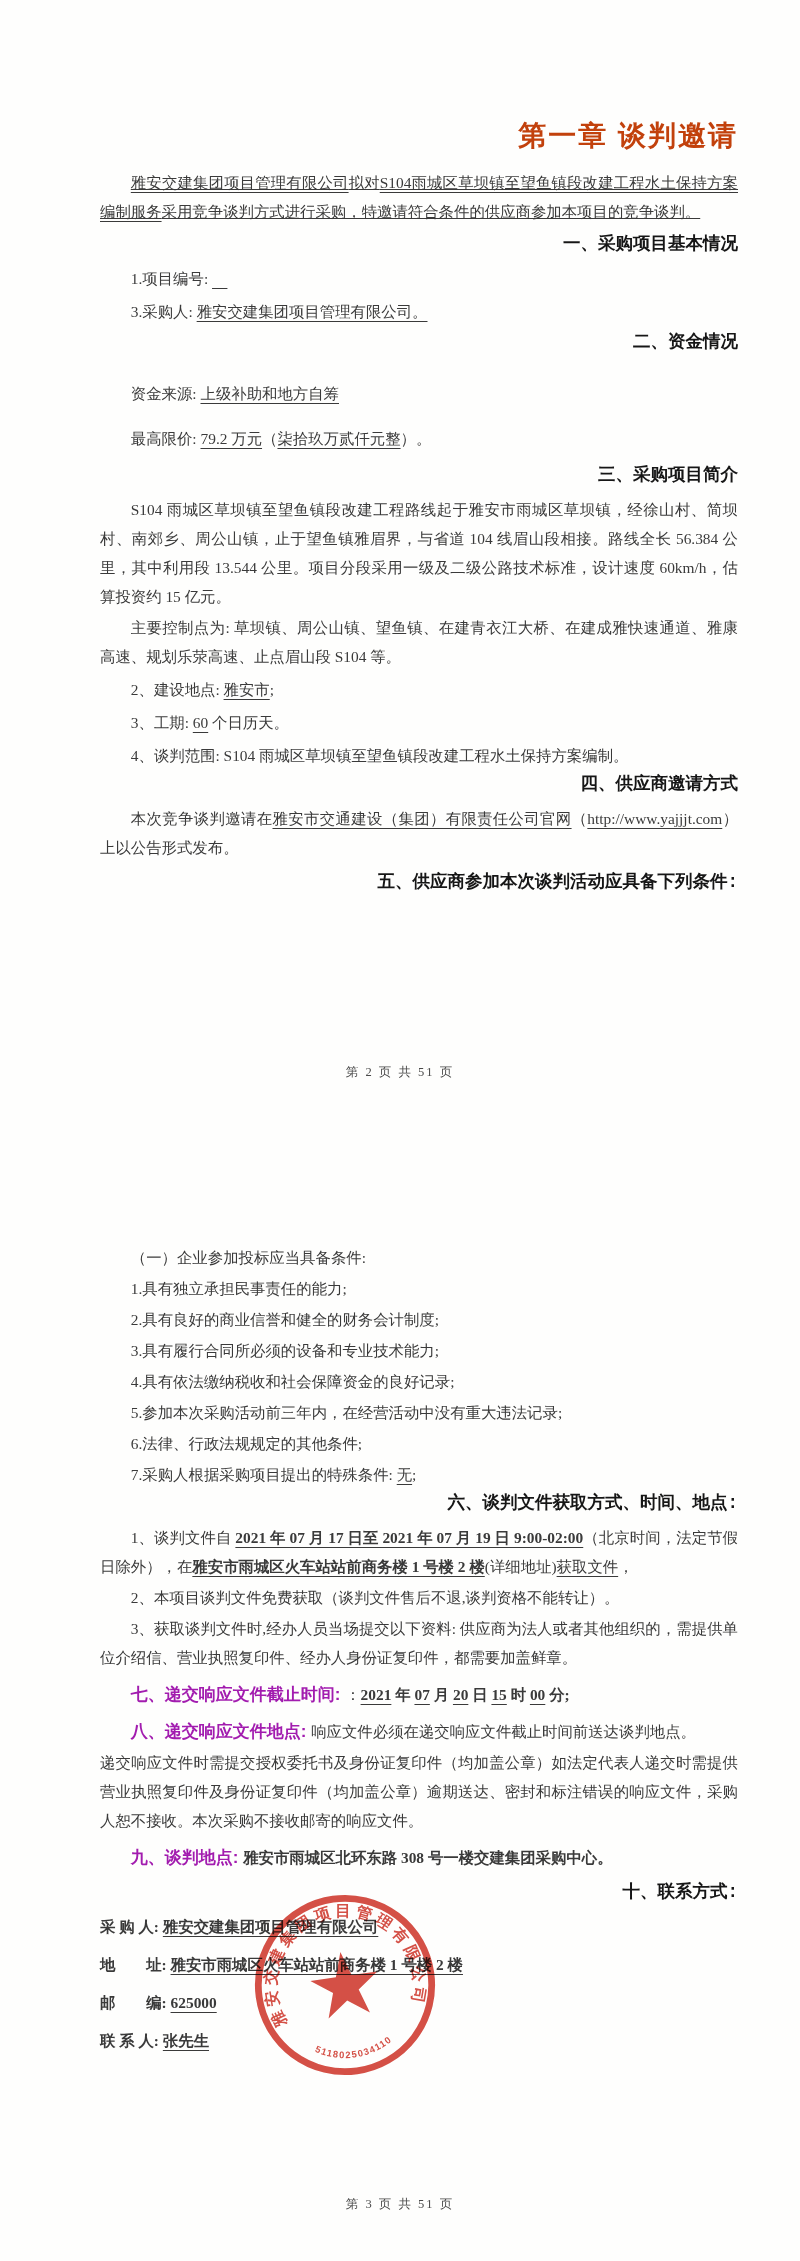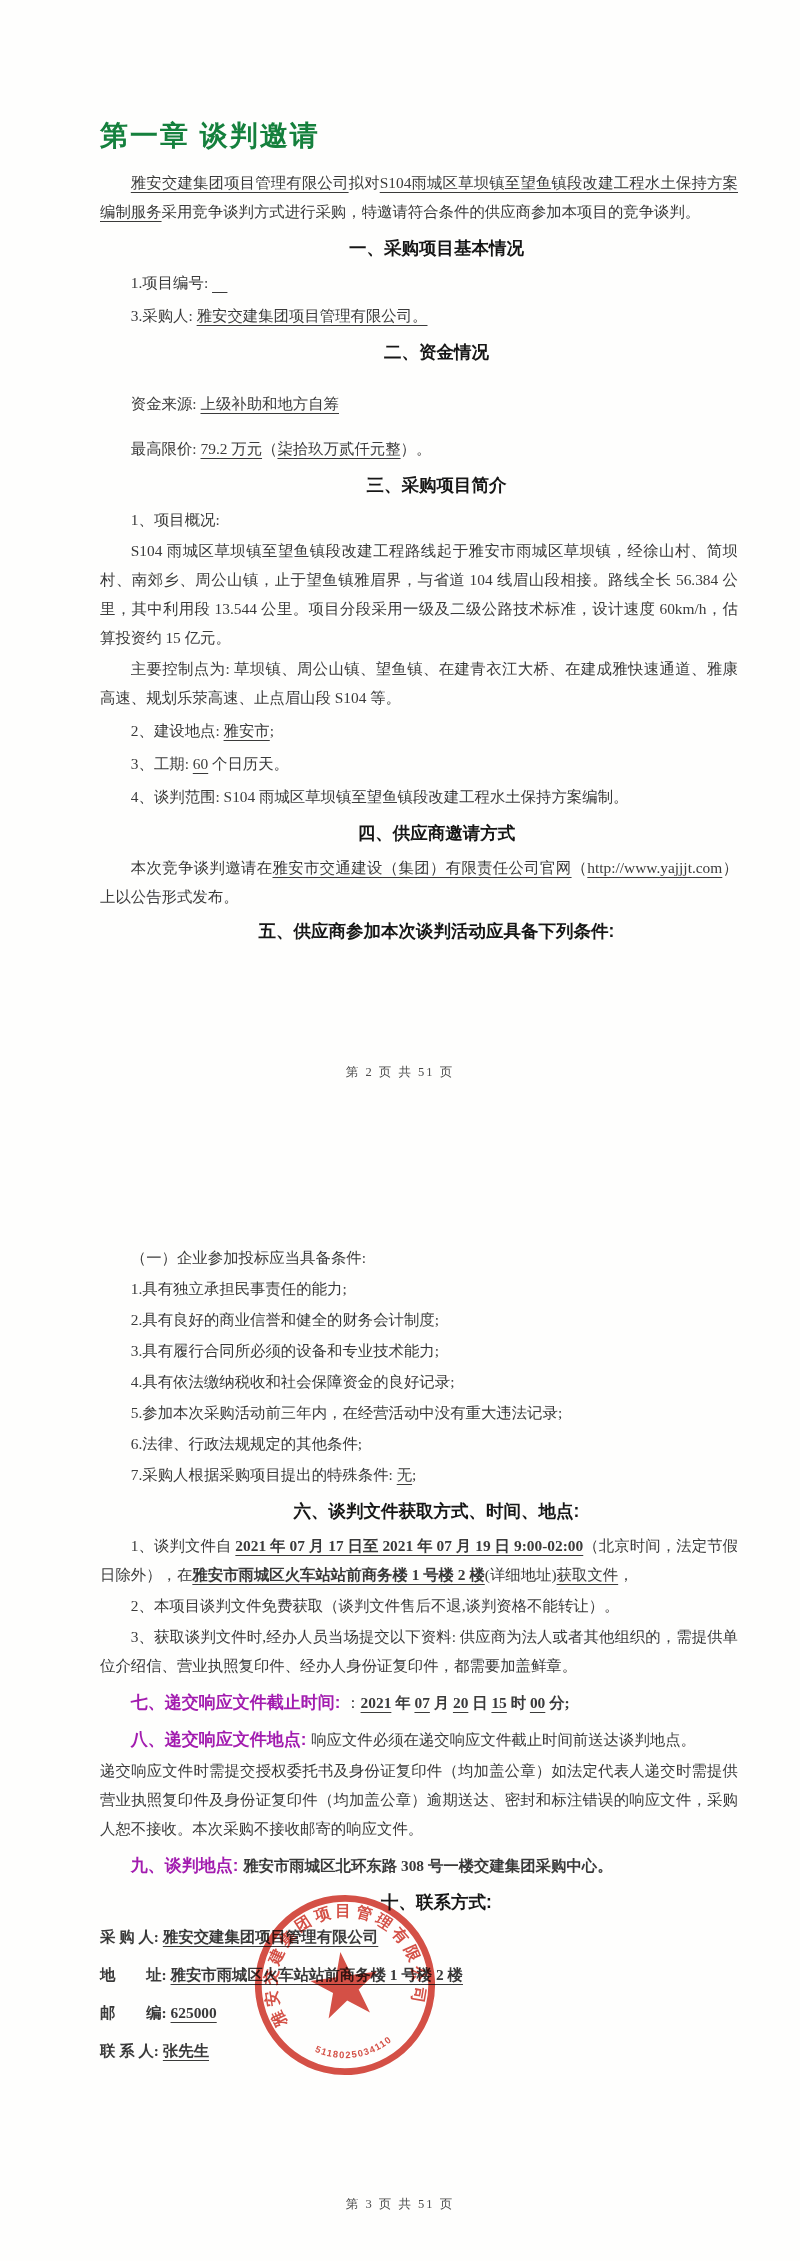--- a/index.html
+++ b/index.html
@@ -4,27 +4,27 @@
 <style>
   html,body{margin:0;padding:0;background:#ffffff;}
   .doc{position:relative;width:800px;height:2261px;background:#fefefd;color:#3a3a3a;
        font-family:"Liberation Serif","DejaVu Serif",serif;overflow:hidden;}
   .page{position:relative;box-sizing:border-box;}
   .page1{height:1100px;padding:118px 62px 0 100px;}
   .page2{height:1161px;padding:143px 62px 0 100px;}
   p{margin:0 0 2px 0;font-size:15.4px;line-height:29px;text-align:justify;color:#3a3a3a;}
   .indent{text-indent:2em;}
   .title{font-family:"Liberation Sans","DejaVu Sans",sans-serif;font-weight:bold;font-size:28px;
-         line-height:36px;text-align:left;color:#15803d;margin:0 0 14px 0;letter-spacing:2px;}
-  .hsec{font-family:Liberation Sans, sans-serif;font-weight:bold;font-size:17.5px;
-        line-height:24px;color:#161616;margin:10px 0 8px 0;text-indent:2em;text-align:center;}
+         line-height:36px;text-align:right;color:#c2410c;margin:0 0 14px 0;letter-spacing:2px;}
+  .hsec{font-family:Liberation Mono, monospace;font-weight:bold;font-size:17.5px;
+        line-height:24px;color:#161616;margin:2px 0 8px 0;text-indent:2em;text-align:right;}
   span.u{text-decoration:underline;text-underline-offset:4px;}
   span.b{font-weight:bold;}
   span.hd{font-family:"Liberation Sans","DejaVu Sans",sans-serif;font-weight:bold;font-size:17px;color:#a21caf;}
-  .mb4{margin-bottom:4px;}.mb6{margin-bottom:6px;}.mb8{margin-bottom:8px;}.mt8{margin-top:8px;}
+  .mb4{margin-bottom:4px;}.mb6{margin-bottom:6px;text-decoration:underline;}.mb8{margin-bottom:8px;}.mt8{margin-top:8px;}
   .src{margin:25px 0 16px 0;}
   .price{margin-bottom:10px;}
   .noind{text-indent:0;}
   .contact-line{text-indent:0;margin-bottom:9px;font-weight:bold;}
   .footer{position:absolute;left:0;width:100%;text-align:center;font-size:12.5px;color:#4a4a4a;letter-spacing:2px;}
   .footer.f1{top:1064px;}
   .footer.f2{top:1096px;}
   .seal{position:absolute;left:251px;top:791px;width:188px;height:188px;
         transform:rotate(-8deg);opacity:.88;mix-blend-mode:multiply;pointer-events:none;}
   .seal text{font-family:"Liberation Sans","DejaVu Sans",sans-serif;font-weight:bold;}
@@ -41,21 +41,20 @@
 
     <h2 class="hsec">一、采购项目基本情况</h2>
     <p class="indent mb4"><span>1.项目编号: </span><span class="u">　</span></p>
     <p class="indent mb4"><span>3.采购人: </span><span class="u">雅安交建集团项目管理有限公司。</span></p>
 
     <h2 class="hsec">二、资金情况</h2>
     <p class="indent src"><span>资金来源: </span><span class="u">上级补助和地方自筹</span></p>
     <p class="indent price"><span>最高限价: </span><span class="u">79.2 万元</span><span>（</span><span class="u">柒拾玖万贰仟元整</span><span>）。</span></p>
 
     <h2 class="hsec">三、采购项目简介</h2>
-    <p class="indent"><span>1、项目概况:</span></p>
     <p class="indent"><span>S104 雨城区草坝镇至望鱼镇段改建工程路线起于雅安市雨城区草坝镇，经徐山村、简坝村、南郊乡、周公山镇，止于望鱼镇雅眉界，与省道 104 线眉山段相接。路线全长 56.384 公里，其中利用段 13.544 公里。项目分段采用一级及二级公路技术标准，设计速度 60km/h，估算投资约 15 亿元。</span></p>
     <p class="indent mb4"><span>主要控制点为: 草坝镇、周公山镇、望鱼镇、在建青衣江大桥、在建成雅快速通道、雅康高速、规划乐荥高速、止点眉山段 S104 等。</span></p>
     <p class="indent mb4"><span>2、建设地点: </span><span class="u">雅安市</span><span>;</span></p>
     <p class="indent mb4"><span>3、工期: </span><span class="u">60</span><span> 个日历天。</span></p>
     <p class="indent"><span>4、谈判范围: S104 雨城区草坝镇至望鱼镇段改建工程水土保持方案编制。</span></p>
 
     <h2 class="hsec">四、供应商邀请方式</h2>
     <p class="indent"><span>本次竞争谈判邀请在</span><span class="u">雅安市交通建设（集团）有限责任公司官网</span><span>（</span><span class="u">http://www.yajjjt.com</span><span>）上以公告形式发布。</span></p>
 
     <h2 class="hsec mt8">五、供应商参加本次谈判活动应具备下列条件:</h2>

